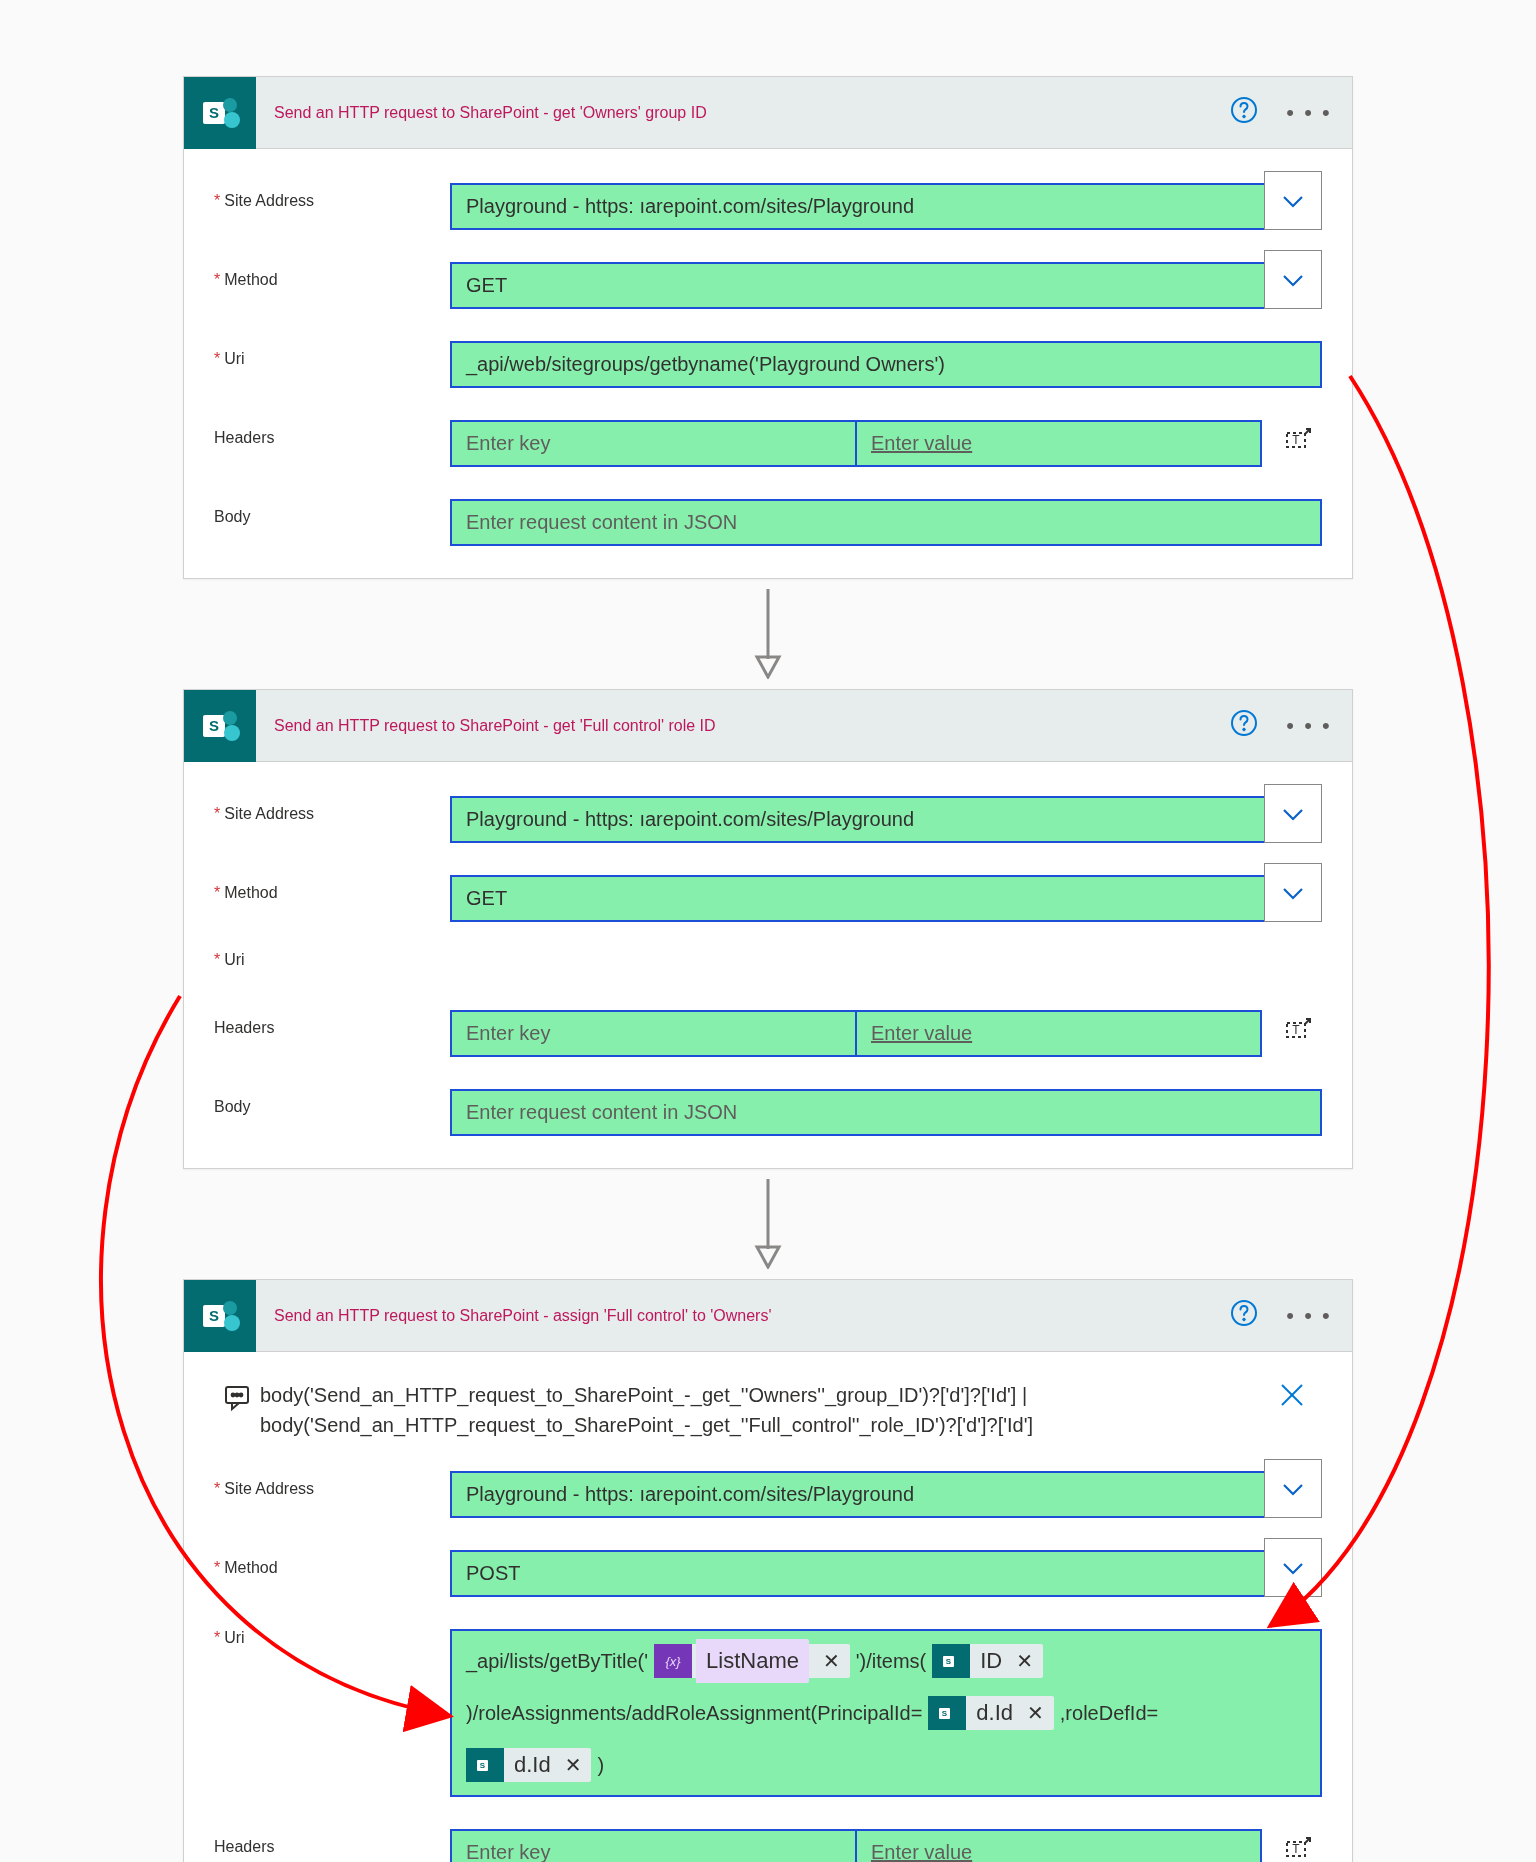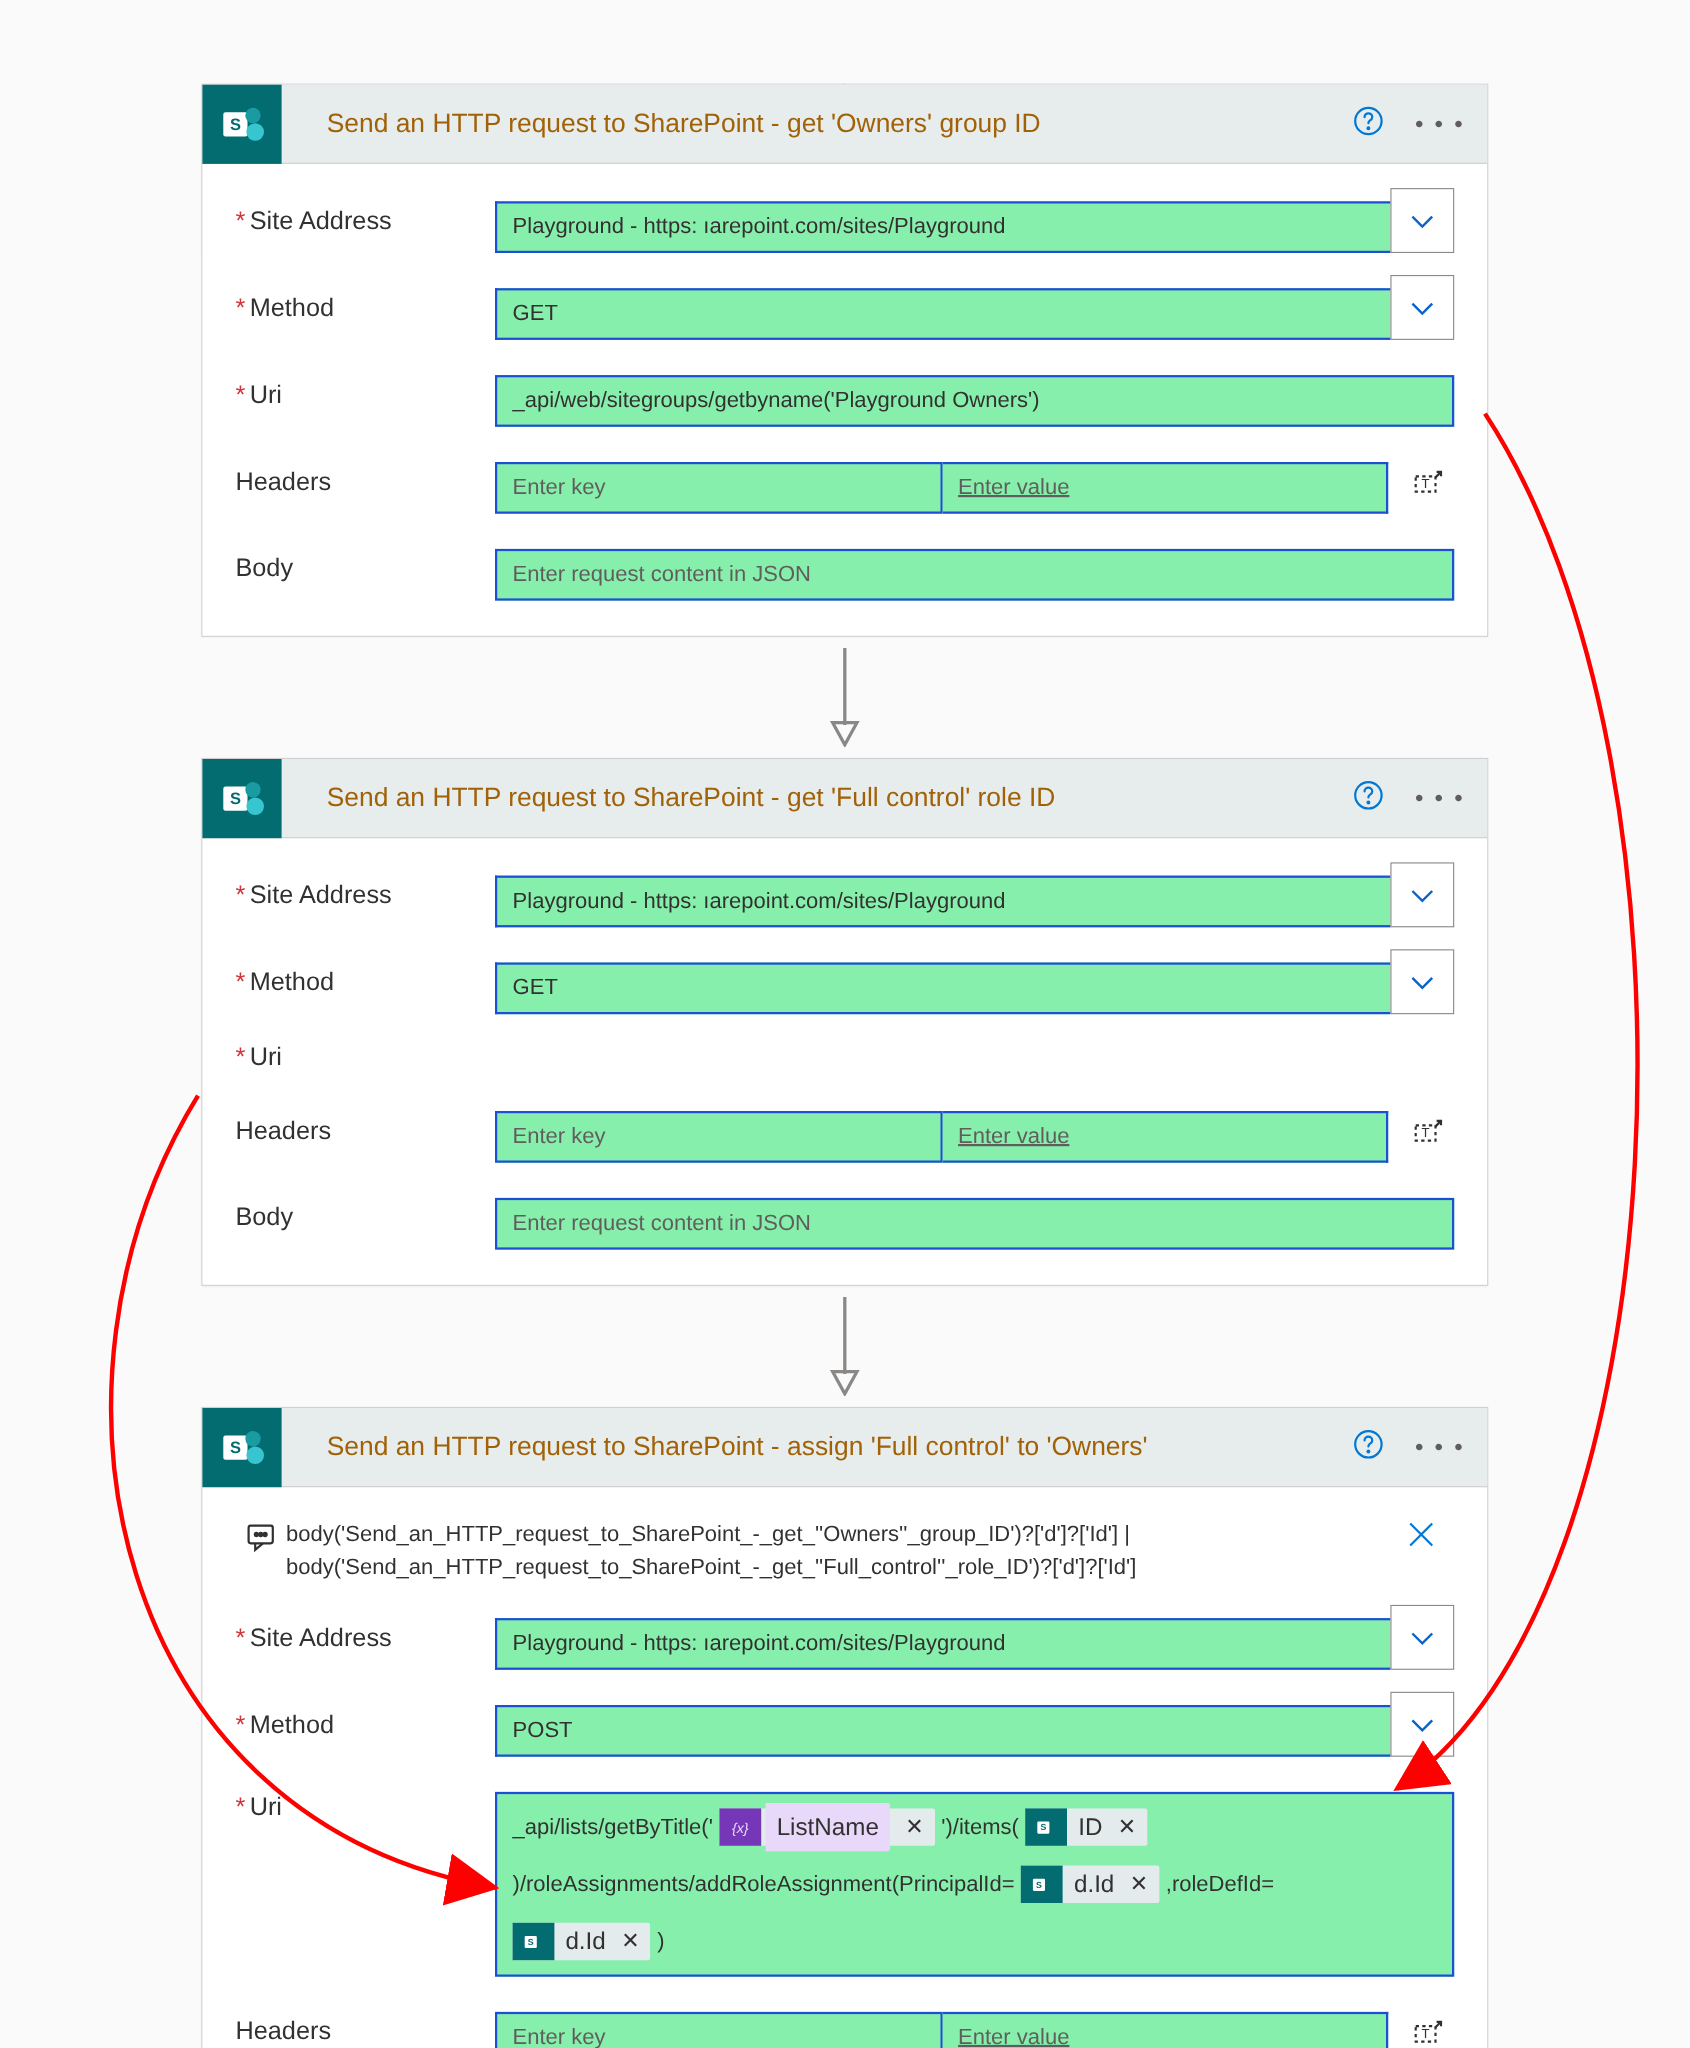--- a/index.html
+++ b/index.html
@@ -39,23 +39,23 @@
   }
   .hdr-icon {
     width: 72px; height: 72px;
     background: #036c70;
     display: flex; align-items: center; justify-content: center;
     flex: 0 0 72px;
   }
   .hdr-icon svg { width: 40px; height: 40px; }
   .hdr-title {
     flex: 1 1 auto;
-    padding-left: 41px;
-    font-size: 24px;
-    color: #a16207;
+    padding-left: 18px;
+    font-size: 16px;
+    color: #be185d;
     white-space: nowrap;
     overflow: hidden; text-overflow: ellipsis;
   }
   .hdr-help {
     flex: 0 0 auto;
     margin-right: 28px;
     cursor: pointer;
   }
   .hdr-help svg { width: 28px; height: 28px; stroke: #0078d4; }
   .hdr-menu {
@@ -72,21 +72,21 @@
   .card-body { padding: 12px 30px 22px 30px; }
   .row {
     display: flex;
     align-items: center;
     min-height: 56px;
     padding: 10px 0;
   }
   .row-label {
     flex: 0 0 236px;
     color: #323130;
-    font-size: 23px;
+    font-size: 16px;
   }
   .req { color: #d13438; margin-right: 4px; }
   .row-ctrl {
     flex: 1 1 auto;
     display: flex;
     align-items: stretch;
     gap: 0;
   }
 
   .textbox, .selectbox, .keybox, .valbox, .bodybox, .uribox {

